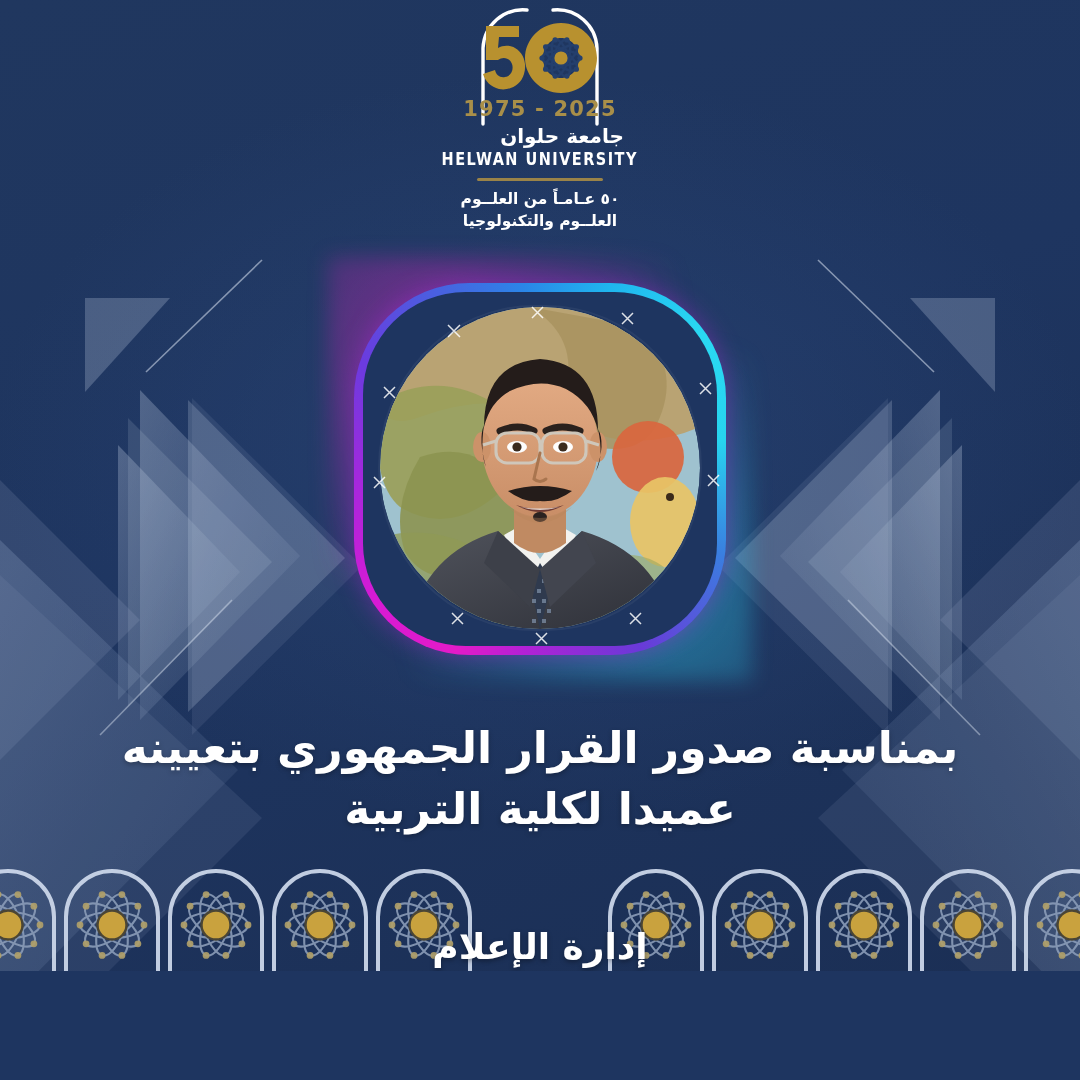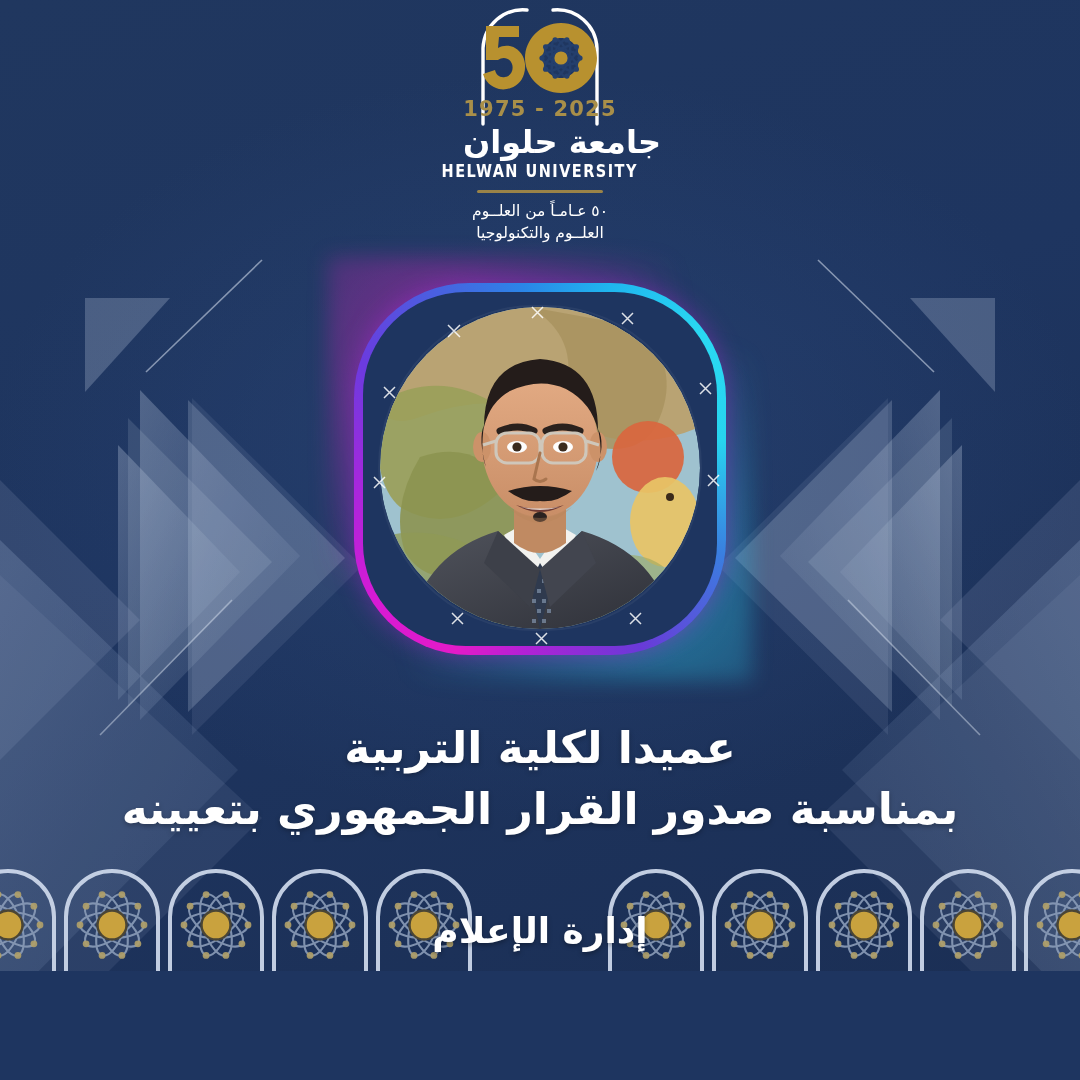--- a/index.html
+++ b/index.html
@@ -22,34 +22,34 @@
   .bg-deco svg{position:absolute;top:0;left:0;width:1080px;height:1080px;}
 
   
   .logo-block{
     position:absolute;top:4px;left:0;width:1080px;
     display:flex;flex-direction:column;align-items:center;
   }
   .logo-emblem{position:relative;width:190px;height:122px;}
   .logo-emblem svg{display:block;}
   .logo-wordmark-ar{
-    font-size:32px;color:#ffffff;font-weight:700;letter-spacing:2px;
+    font-size:20px;color:#ffffff;font-weight:700;letter-spacing:2px;
     line-height:1;text-align:center;margin-left:44px;
   }
   .logo-wordmark-en{
     font-size:17.5px;color:#ffffff;font-weight:700;
     letter-spacing:1.6px;text-align:center;margin-top:3px;
     font-family:"DejaVu Sans Condensed","Liberation Sans Narrow","Liberation Sans",sans-serif;
     transform:scaleX(0.92);
   }
   .logo-rule{
     width:126px;height:3px;background:#9a8348;margin:9px auto 7px;border-radius:2px;
   }
   .logo-tagline{
-    text-align:center;color:#ffffff;font-size:15.5px;font-weight:400;
+    text-align:center;color:#ffffff;font-size:15.5px;font-weight:700;
     line-height:1.42;letter-spacing:0.4px;
   }
 
   
   .portrait-wrap{
     position:absolute;left:50%;top:283px;transform:translateX(-50%);
     width:372px;height:372px;
   }
   .portrait-glow{
     position:absolute;inset:-26px;
@@ -94,21 +94,21 @@
   .headline .hl-line{display:block;white-space:nowrap;}
 
   
   .bottom-band{
     position:absolute;left:0;bottom:0;width:1080px;height:112px;
   }
   .band-motifs{position:absolute;left:0;bottom:0;width:1080px;height:112px;}
   .band-motifs svg{display:block;}
   .band-label{
     position:absolute;left:50%;transform:translateX(-50%);
-    bottom:20px;
+    bottom:4px;
     color:#ffffff;font-size:36px;font-weight:700;letter-spacing:0.5px;
     text-shadow:0 2px 5px rgba(0,0,0,0.35);
     white-space:nowrap;
   }
 </style>
 </head>
 <body>
 
 <div class="poster">
 
@@ -333,22 +333,22 @@
           <path d="M368 206 l11 11 M379 206 l-11 11"></path>
           <path d="M112 344 l11 11 M123 344 l-11 11"></path>
           <path d="M196 364 l11 11 M207 364 l-11 11"></path>
           <path d="M290 344 l11 11 M301 344 l-11 11"></path>
         </g>
       </svg>
     </div>
   </div>
 
   <div class="headline">
+    <span class="hl-line">بمناسبة صدور القرار الجمهوري بتعيينه</span>
     <span class="hl-line">عميدا لكلية التربية</span>
-    <span class="hl-line">بمناسبة صدور القرار الجمهوري بتعيينه</span>
   </div>
 
   <div class="bottom-band">
     <div class="band-motifs">
       <svg width="1080" height="112" viewBox="0 0 1080 112" xmlns="http://www.w3.org/2000/svg">
         <defs>
 
           <g id="motif">
             <path d="M6 112 L6 58 A 46 46 0 0 1 52 12 A 46 46 0 0 1 98 58 L98 112" fill="none" stroke="#cfdaed" stroke-width="4" stroke-linecap="round" opacity="0.92"></path>
             <g transform="translate(52,66)">

